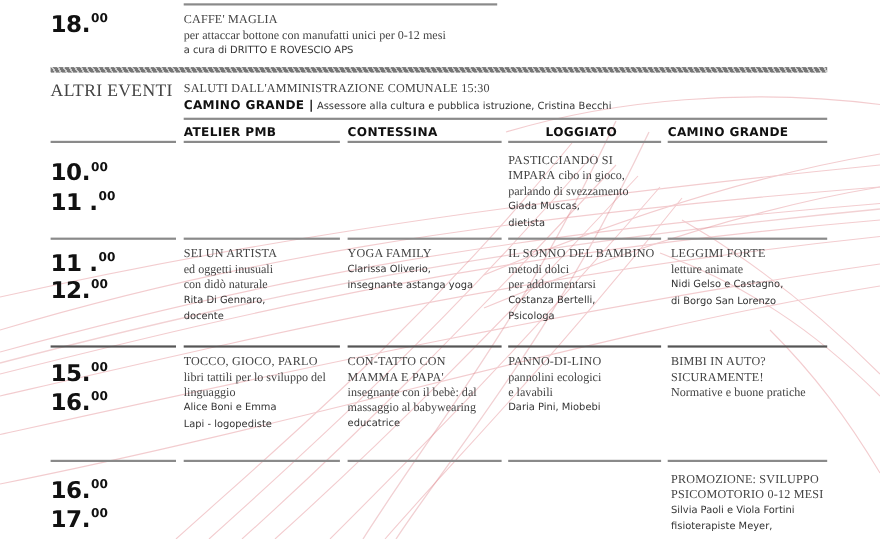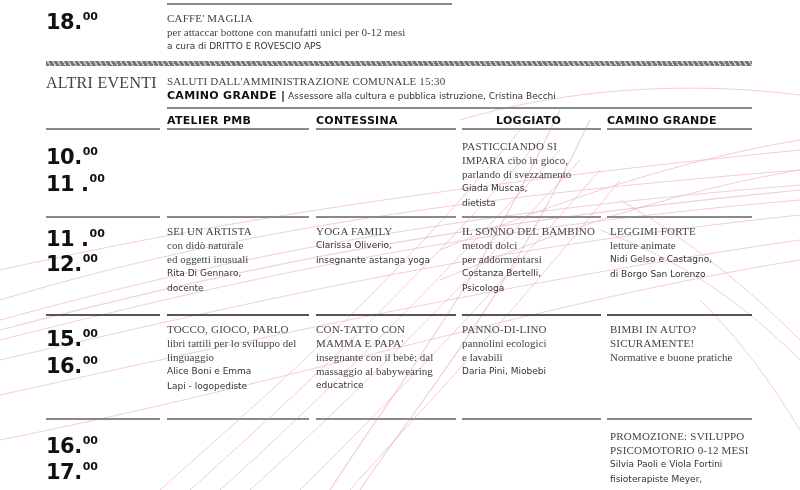--- a/index.html
+++ b/index.html
@@ -135,22 +135,22 @@
   <div class="rule" style="left:607px; top:216px; width:145px;"></div>
 
   <div class="time" style="top:221px;">
     <span>11 .</span><sup>00</sup>
   </div>
   <div class="time" style="top:246px;">
     <span>12.</span><sup>00</sup>
   </div>
   <div class="cell" style="left:167px; top:224px;">
     <div class="title">SEI UN ARTISTA</div>
+    <div class="desc">ed oggetti inusuali</div>
     <div class="desc">con didò naturale</div>
-    <div class="desc">ed oggetti inusuali</div>
     <div class="person">Rita Di Gennaro,</div>
     <div class="person">docente</div>
   </div>
   <div class="cell" style="left:316px; top:224px;">
     <div class="title">YOGA FAMILY</div>
     <div class="person">Clarissa Oliverio,</div>
     <div class="person">insegnante astanga yoga</div>
   </div>
   <div class="cell" style="left:462px; top:224px;">
     <div class="title">IL SONNO DEL BAMBINO</div>

